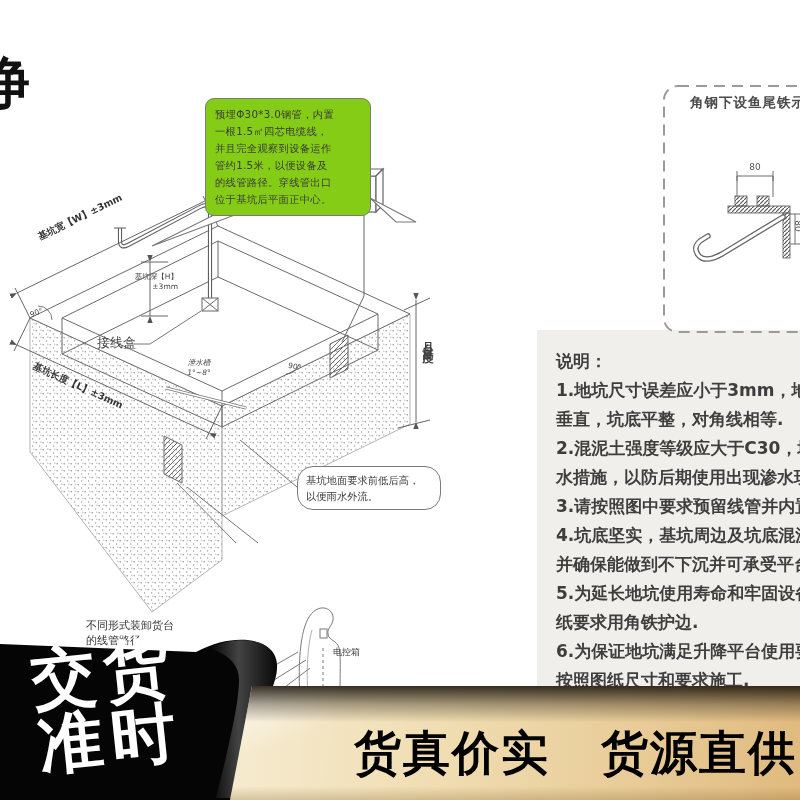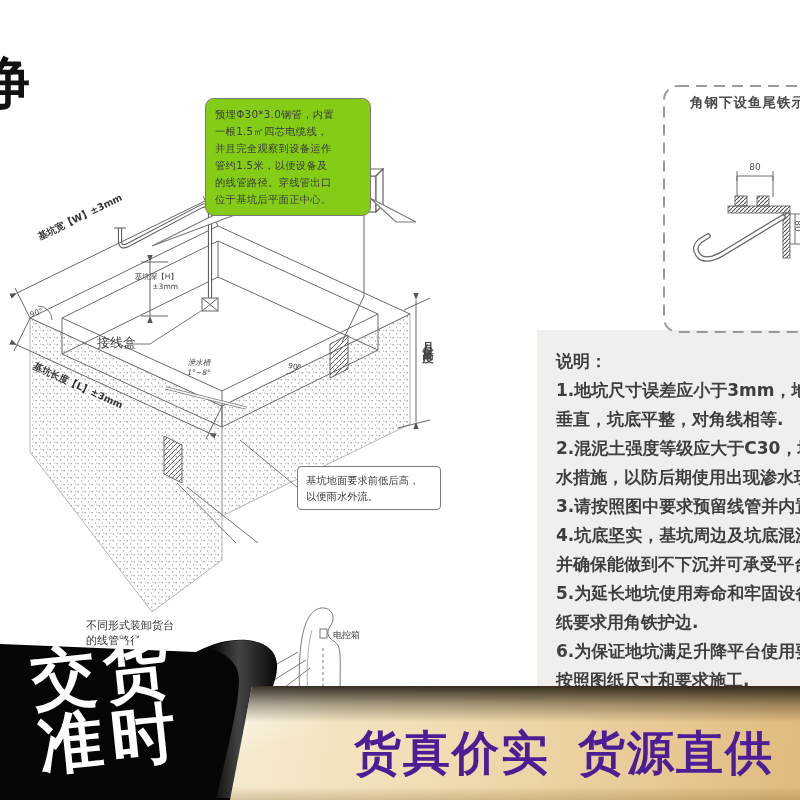--- a/index.html
+++ b/index.html
@@ -8,43 +8,43 @@
     overflow:hidden;font-family:"DejaVu Sans","Liberation Sans",sans-serif;
   }
   .abs{position:absolute;}
   .art{position:absolute;left:0;top:0;z-index:2;pointer-events:none;}
   .panel-gray{position:absolute;left:537px;top:330px;width:263px;height:368px;background:#f0efec;z-index:1;}
   .bubble{
     position:absolute;z-index:3;background:#84cc16;border:1.4px solid #7a7a7a;border-radius:9px;
     padding:7px 9px;font-size:10.3px;line-height:17px;color:#3a3a3a;letter-spacing:.3px;
   }
   .notebox{
-    position:absolute;z-index:3;background:#fff;border:1.3px solid #7a7a7a;border-radius:4px;
+    position:absolute;z-index:3;background:#fff;border:1.3px solid #7a7a7a;border-radius:16px;
     padding:5px 8px;font-size:10.3px;line-height:16px;color:#3a3a3a;
   }
   .dimlabel{position:absolute;z-index:3;font-size:9.5px;font-weight:600;color:#333;white-space:nowrap;transform-origin:0 0;}
   .tiny{position:absolute;z-index:3;font-size:7.5px;color:#444;line-height:10px;white-space:nowrap;}
   .vert{writing-mode:vertical-rl;letter-spacing:3px;font-size:11.5px;font-weight:600;color:#3f3f3f;}
   .caption{position:absolute;z-index:3;font-size:11px;line-height:15px;color:#333;}
   .detail-title{position:absolute;left:690px;top:94px;z-index:3;font-size:13.5px;font-weight:700;color:#4a4a4a;letter-spacing:1px;white-space:nowrap;}
   .notes{position:absolute;left:556px;top:347px;z-index:3;}
   .notes div{font-size:17px;font-weight:600;color:#3e3e3e;line-height:29px;white-space:nowrap;}
   .gold-bar{
     position:absolute;left:0;top:686px;width:800px;height:114px;z-index:4;
     background:linear-gradient(96deg,#f5ebd0 0%,#f8f0da 20%,#f0ddb2 55%,#e8cb97 80%,#e0ba7e 100%);
     clip-path:polygon(252px 0px,800px 0px,800px 114px,230px 114px);
   }
   .gold-flare{position:absolute;left:0;top:0;width:100%;height:100%;
     background:radial-gradient(ellipse 280px 95px at 150px 10px,rgba(255,255,255,.95),rgba(255,255,255,0) 70%);}
   .gold-shade{position:absolute;left:0;top:0;width:100%;height:100%;
     background:linear-gradient(180deg,rgba(20,14,6,.85) 0%,rgba(20,14,6,.35) 16%,rgba(20,14,6,0) 32%),
                linear-gradient(0deg,rgba(130,95,40,.28) 0%,rgba(130,95,40,0) 12%);}
   .banner-text{
-    position:absolute;left:354px;top:722px;z-index:6;display:flex;gap:28px;
-    font-size:47px;font-weight:900;color:#4c1d95;letter-spacing:2px;white-space:nowrap;
+    position:absolute;left:354px;top:722px;z-index:6;display:flex;gap:51px;
+    font-size:47px;font-weight:900;color:#000000;letter-spacing:2px;white-space:nowrap;
   }
   .ribbon-text{
     position:absolute;left:28px;top:648px;z-index:6;color:#ffffff;
     font-size:65px;line-height:66px;font-weight:900;letter-spacing:8px;
     transform:rotate(-6deg);transform-origin:0 0;white-space:nowrap;
   }
   .corner-frag{position:absolute;left:-26px;top:46px;z-index:3;font-size:56px;font-weight:900;color:#111;}
 </style>
 </head>
 <body>
@@ -221,21 +221,21 @@
   <div class="tiny" style="left:97px;top:338px;font-size:13px;">接线盒</div>
   <div class="tiny" style="left:176px;top:358px;width:46px;text-align:center;font-style:italic;">
     <div>泄水槽</div>
     <div>1°~8°</div>
   </div>
 
   <div class="caption" style="left:86px;top:618px;">
     <div>不同形式装卸货台</div>
     <div>的线管路径</div>
   </div>
-  <div class="caption" style="left:333px;top:628px;font-size:9px;text-align:right;">电控箱</div>
+  <div class="caption" style="left:333px;top:645px;font-size:9px;text-align:right;">电控箱</div>
 
   <div class="detail-title">角钢下设鱼尾铁示意图</div>
 
   <div class="notes">
     <div>说明：</div>
     <div>1.地坑尺寸误差应小于3mm，地</div>
     <div>垂直，坑底平整，对角线相等.</div>
     <div>2.混泥土强度等级应大于C30，地</div>
     <div>水措施，以防后期使用出现渗水现</div>
     <div>3.请按照图中要求预留线管并内置</div>

